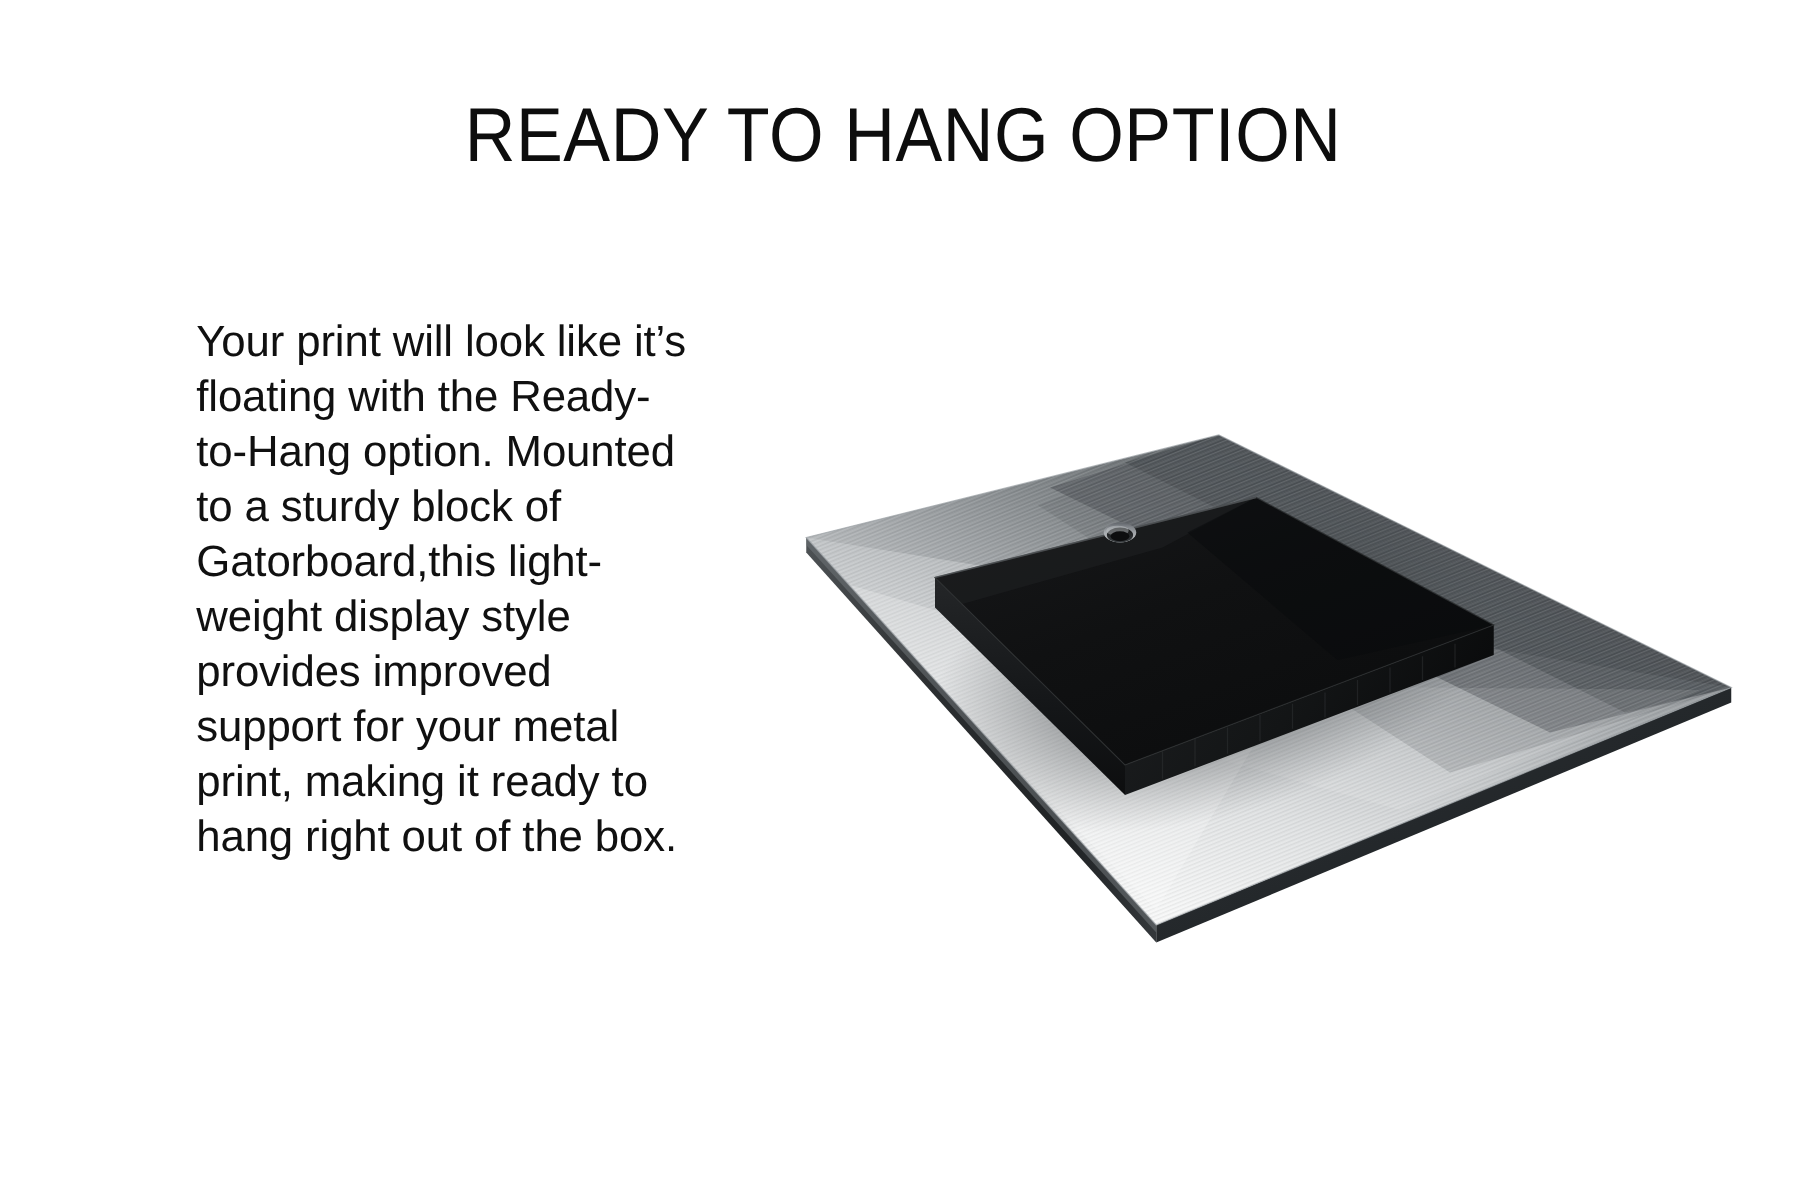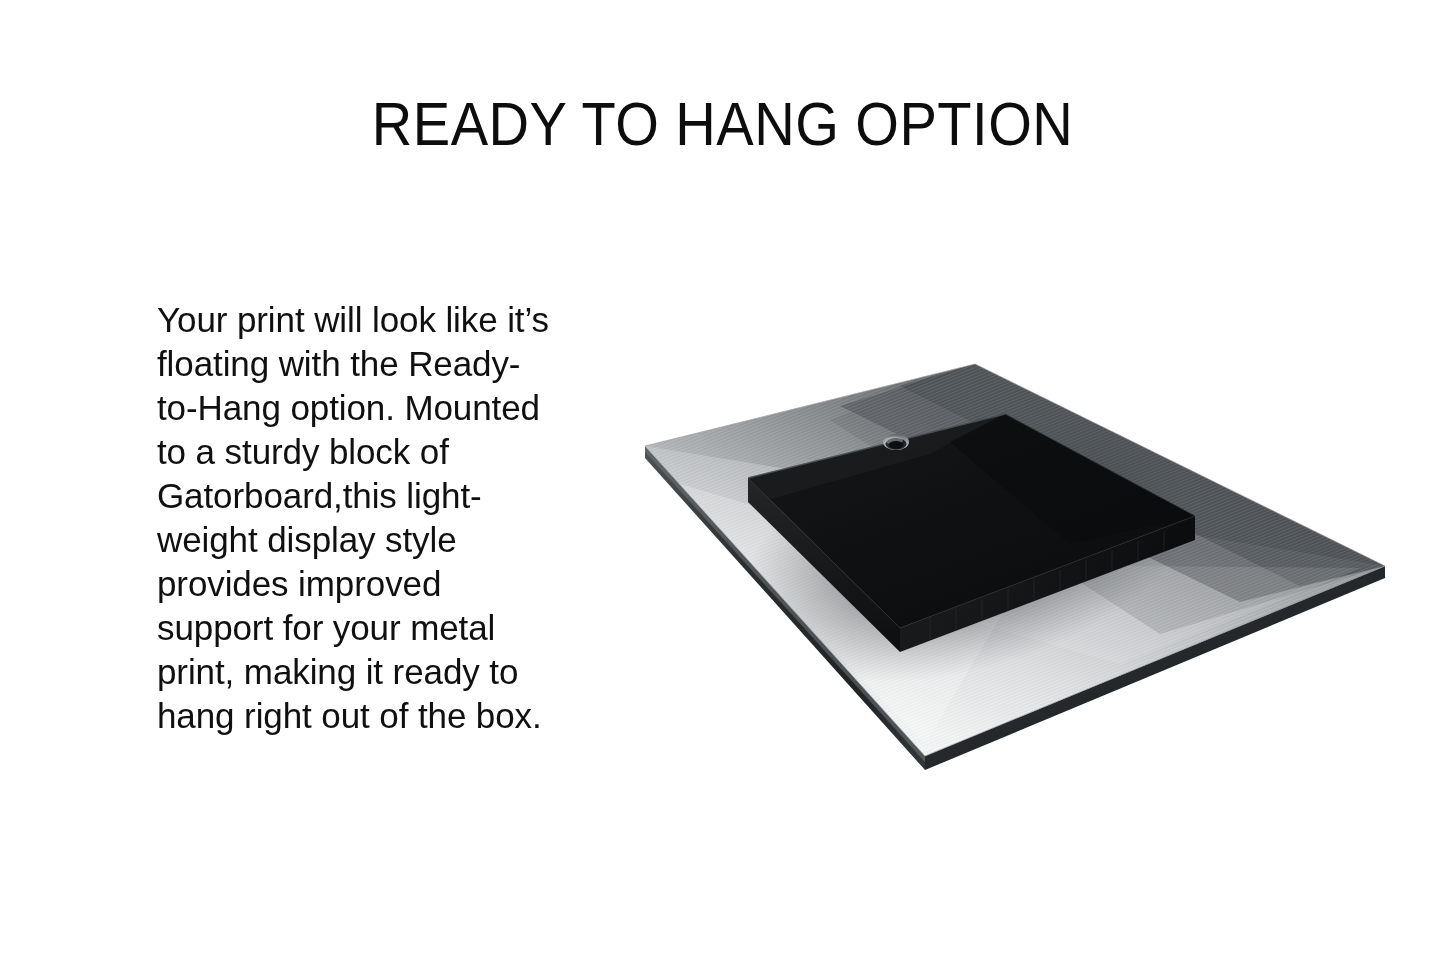--- a/index.html
+++ b/index.html
@@ -12,21 +12,21 @@
     height: 963px;
     position: relative;
     overflow: hidden;
     font-family: "Liberation Sans", sans-serif;
     -webkit-font-smoothing: antialiased;
   }
 
   
   #slide {
     position: absolute;
-    left: 0; top: 16px;
+    left: 0; top: 0;
     width: 1445px;
     height: 828px;
     background: #ffffff;
   }
 
   
   #slide-title {
     position: absolute;
     left: 0;
     top: 78px;
@@ -49,21 +49,20 @@
     left: 157px;
     top: 252px;
     width: 400px;
     font-family: "Liberation Sans", sans-serif;
     font-size: 35px;
     font-weight: 400;
     line-height: 44px;
     color: #101010;
     letter-spacing: -0.1px;
     word-spacing: 0px;
-    margin-top: 30px;
   }
 
   
   #product-figure {
     position: absolute;
     left: 600px;
     top: 318px;
     width: 830px;
     height: 470px;
   }

